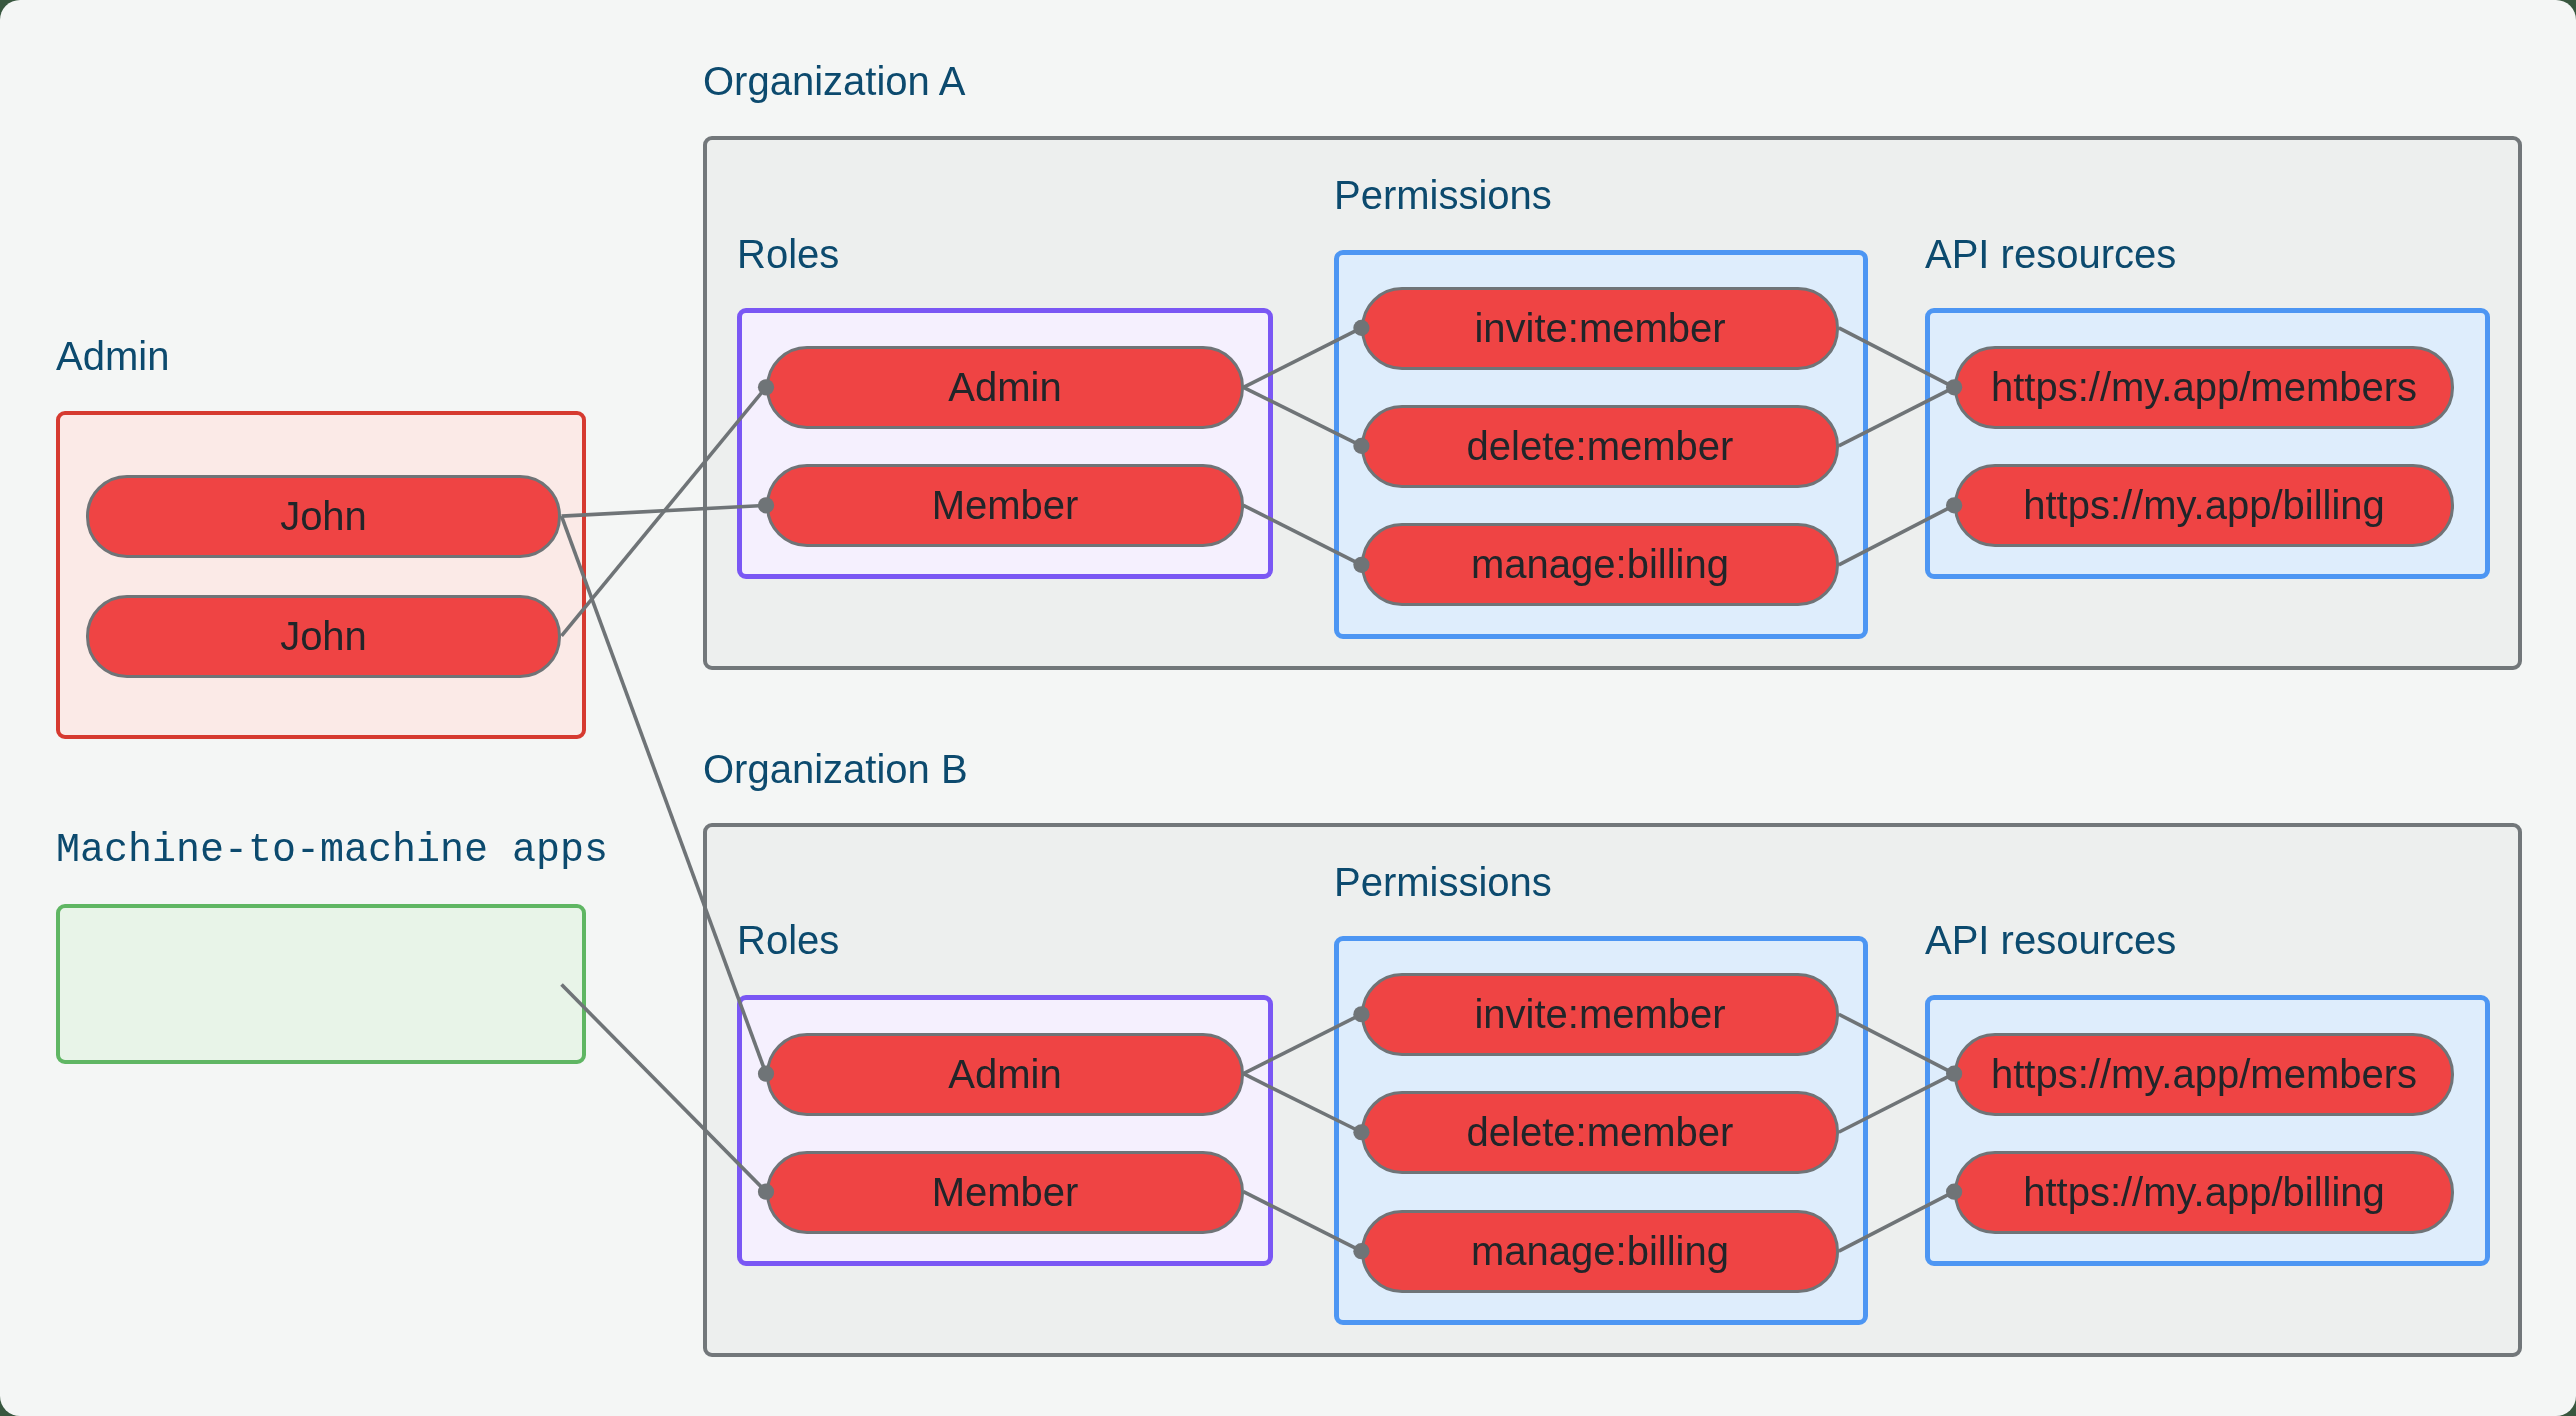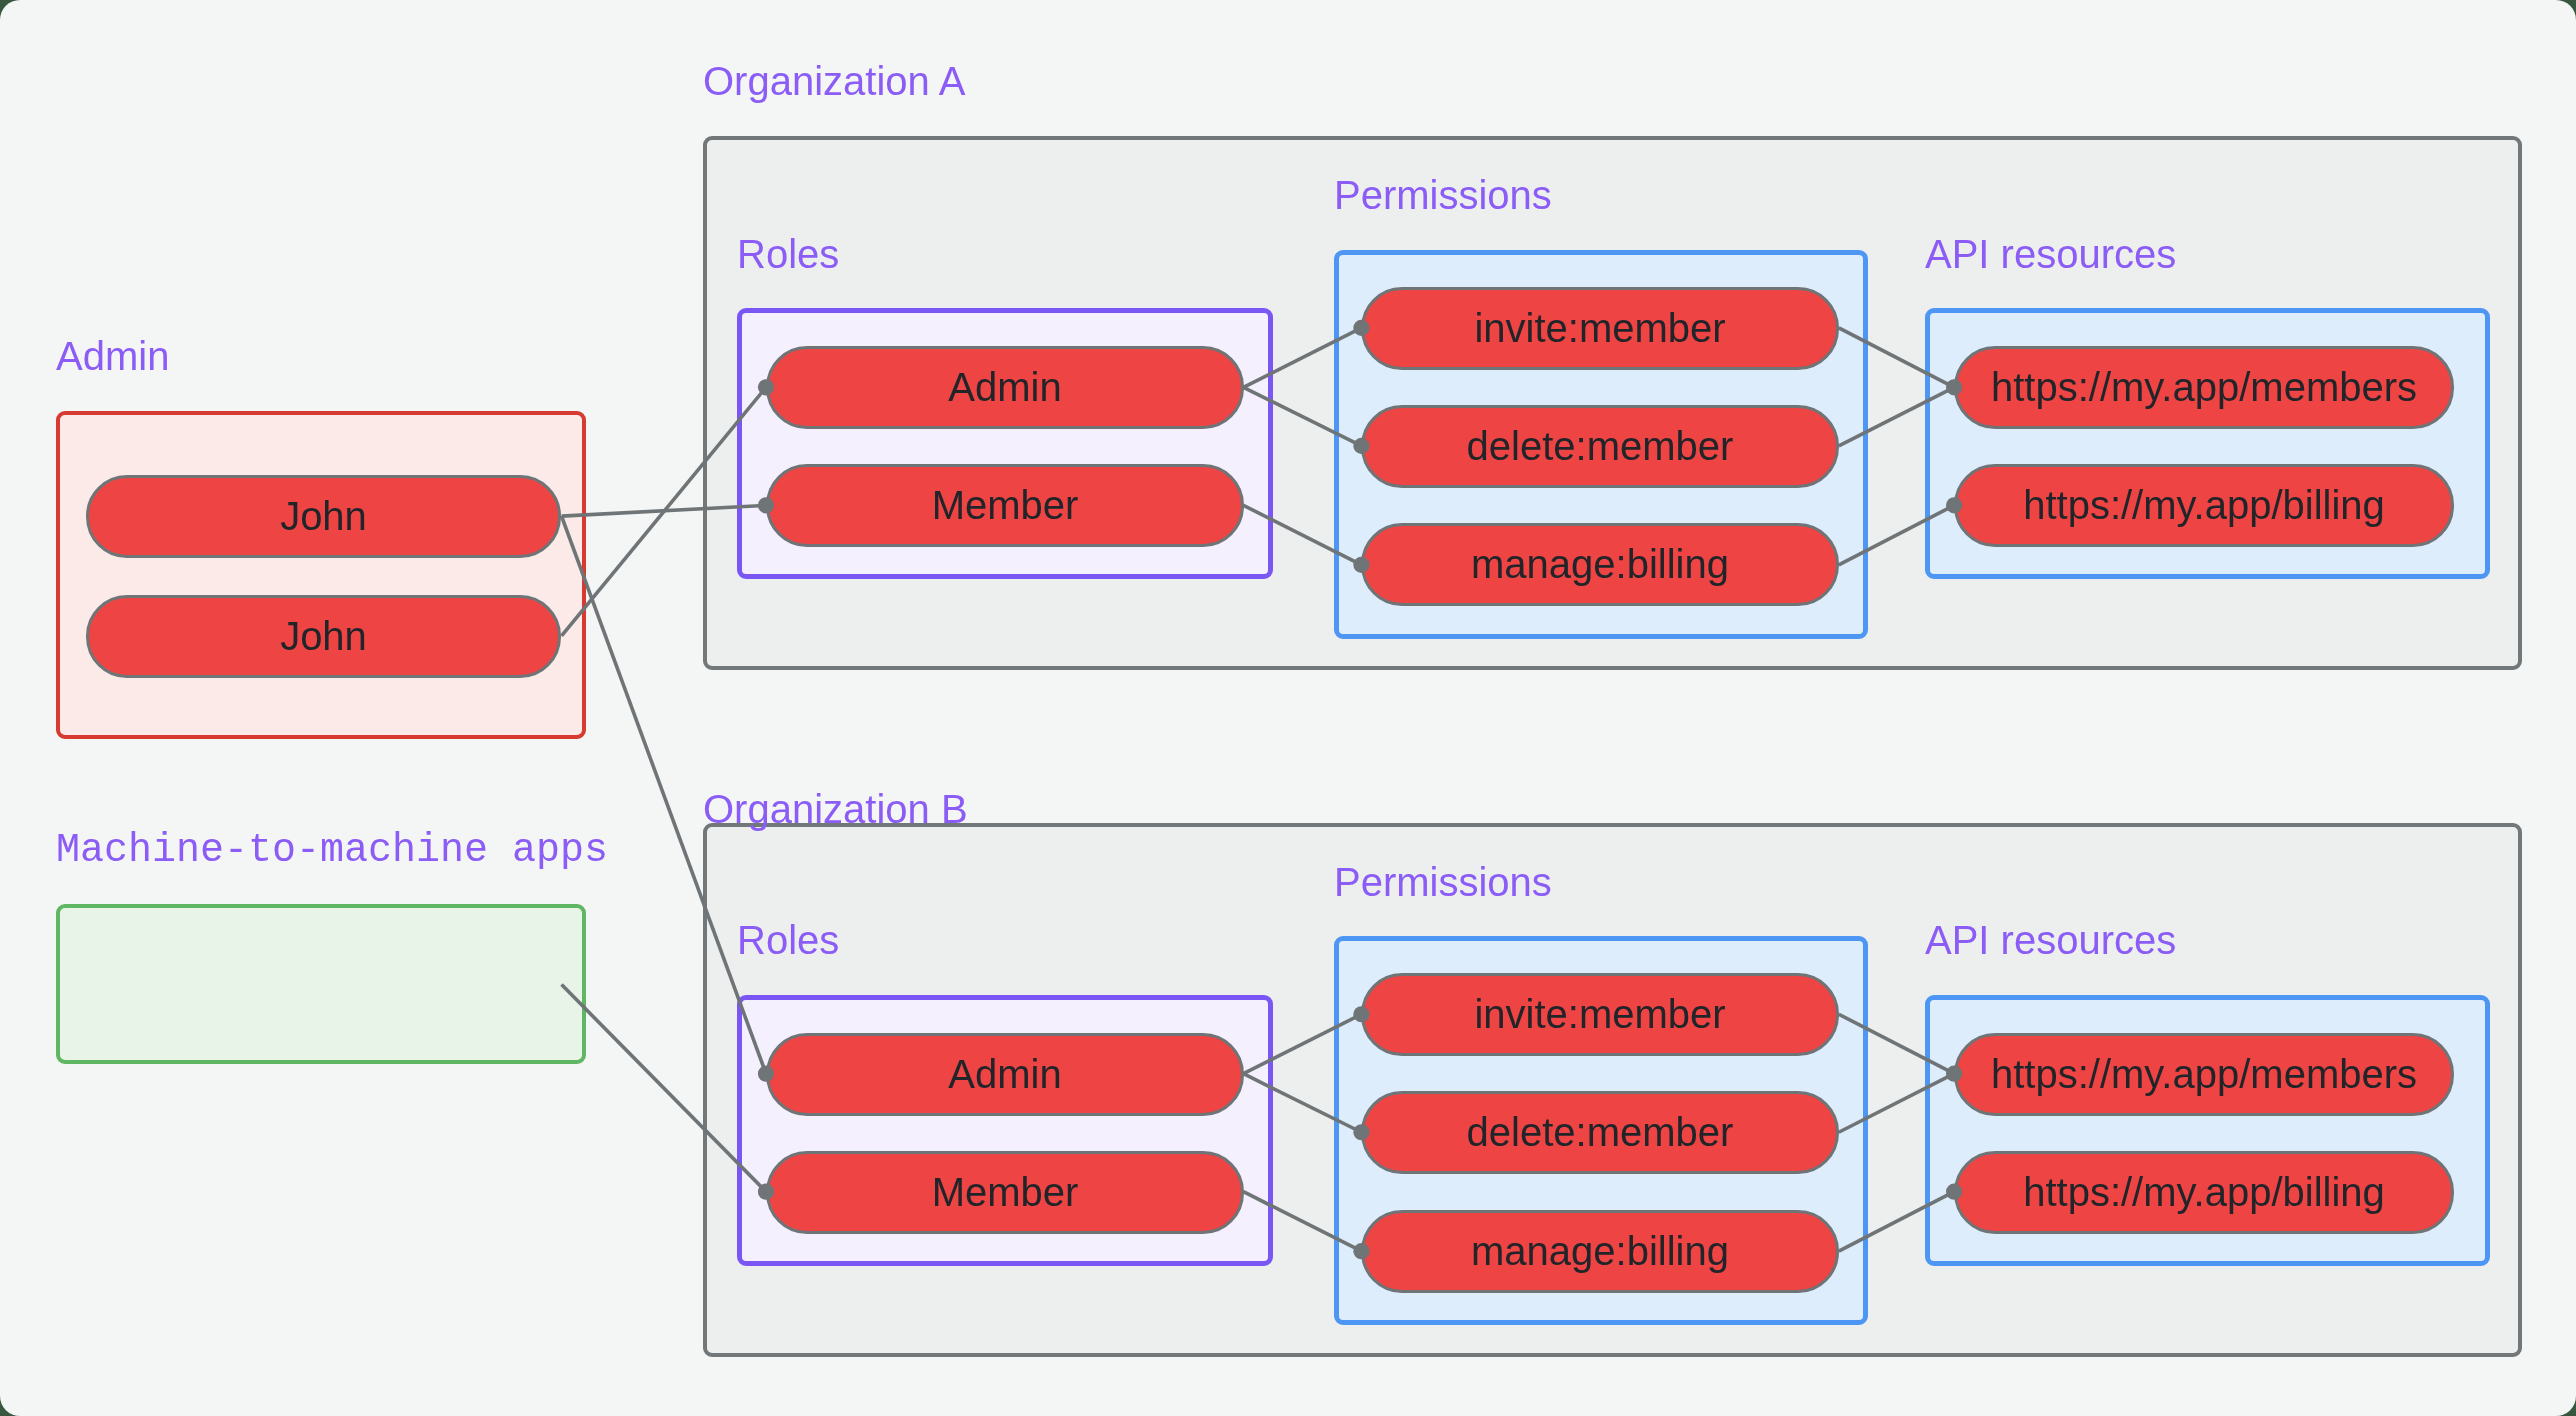--- a/index.html
+++ b/index.html
@@ -3,21 +3,21 @@
 <meta charset="utf-8">
 <style>
   html,body{margin:0;padding:0;background:#38573F;}
   .frame{
     position:relative;width:2576px;height:1416px;overflow:hidden;
     background:#F4F6F5;border-radius:20px;
     font-family:"Liberation Sans",sans-serif;color:#212529;
   }
   .label{
     position:absolute;font-size:40px;line-height:47px;white-space:nowrap;
-    z-index:2;color:#8b5cf6;
+    z-index:2;color:#0c4a6e;
   }
   .gbox{position:absolute;border-radius:9px;box-sizing:border-box;z-index:1;}
   .org-box   {background:#EDEFEE;border:4.5px solid #72777A;}
   .users-box {background:#FBEAE7;border:4.5px solid #D63A30;}
   .m2m-box   {background:#E8F4E8;border:4.5px solid #5FB663;}
   .roles-box {background:#F5F0FE;border:5.4px solid #7A57F4;}
   .blue-box  {background:#DEEDFC;border:5.4px solid #4D96F3;}
   .pill{
     position:absolute;background:#ef4444;border:3.6px solid #6F7477;border-radius:41px;
     display:flex;align-items:center;justify-content:center;
@@ -52,21 +52,21 @@
   <div class="gbox blue-box" style="left:1334px;top:250px;width:534px;height:389px;"></div>
   <div class="pill" style="left:1361px;top:287px;width:478px;height:83px;">invite:member</div>
   <div class="pill" style="left:1361px;top:405px;width:478px;height:83px;">delete:member</div>
   <div class="pill" style="left:1361px;top:523px;width:478px;height:83px;">manage:billing</div>
 
   <div class="label" style="left:1925px;top:231px;">API resources</div>
   <div class="gbox blue-box" style="left:1925px;top:308px;width:565px;height:271px;"></div>
   <div class="pill" style="left:1954px;top:346px;width:500px;height:83px;">https://my.app/members</div>
   <div class="pill" style="left:1954px;top:464px;width:500px;height:83px;">https://my.app/billing</div>
 
-  <div class="label" style="left:703px;top:786px;">Organization B</div>
+  <div class="label" style="left:703px;top:746px;">Organization B</div>
   <div class="gbox org-box" style="left:703px;top:823px;width:1819px;height:534px;"></div>
 
   <div class="label" style="left:737px;top:917px;">Roles</div>
   <div class="gbox roles-box" style="left:737px;top:995px;width:536px;height:271px;"></div>
   <div class="pill" style="left:766px;top:1033px;width:478px;height:83px;">Admin</div>
   <div class="pill" style="left:766px;top:1151px;width:478px;height:83px;">Member</div>
 
   <div class="label" style="left:1334px;top:859px;">Permissions</div>
   <div class="gbox blue-box" style="left:1334px;top:936px;width:534px;height:389px;"></div>
   <div class="pill" style="left:1361px;top:973px;width:478px;height:83px;">invite:member</div>

